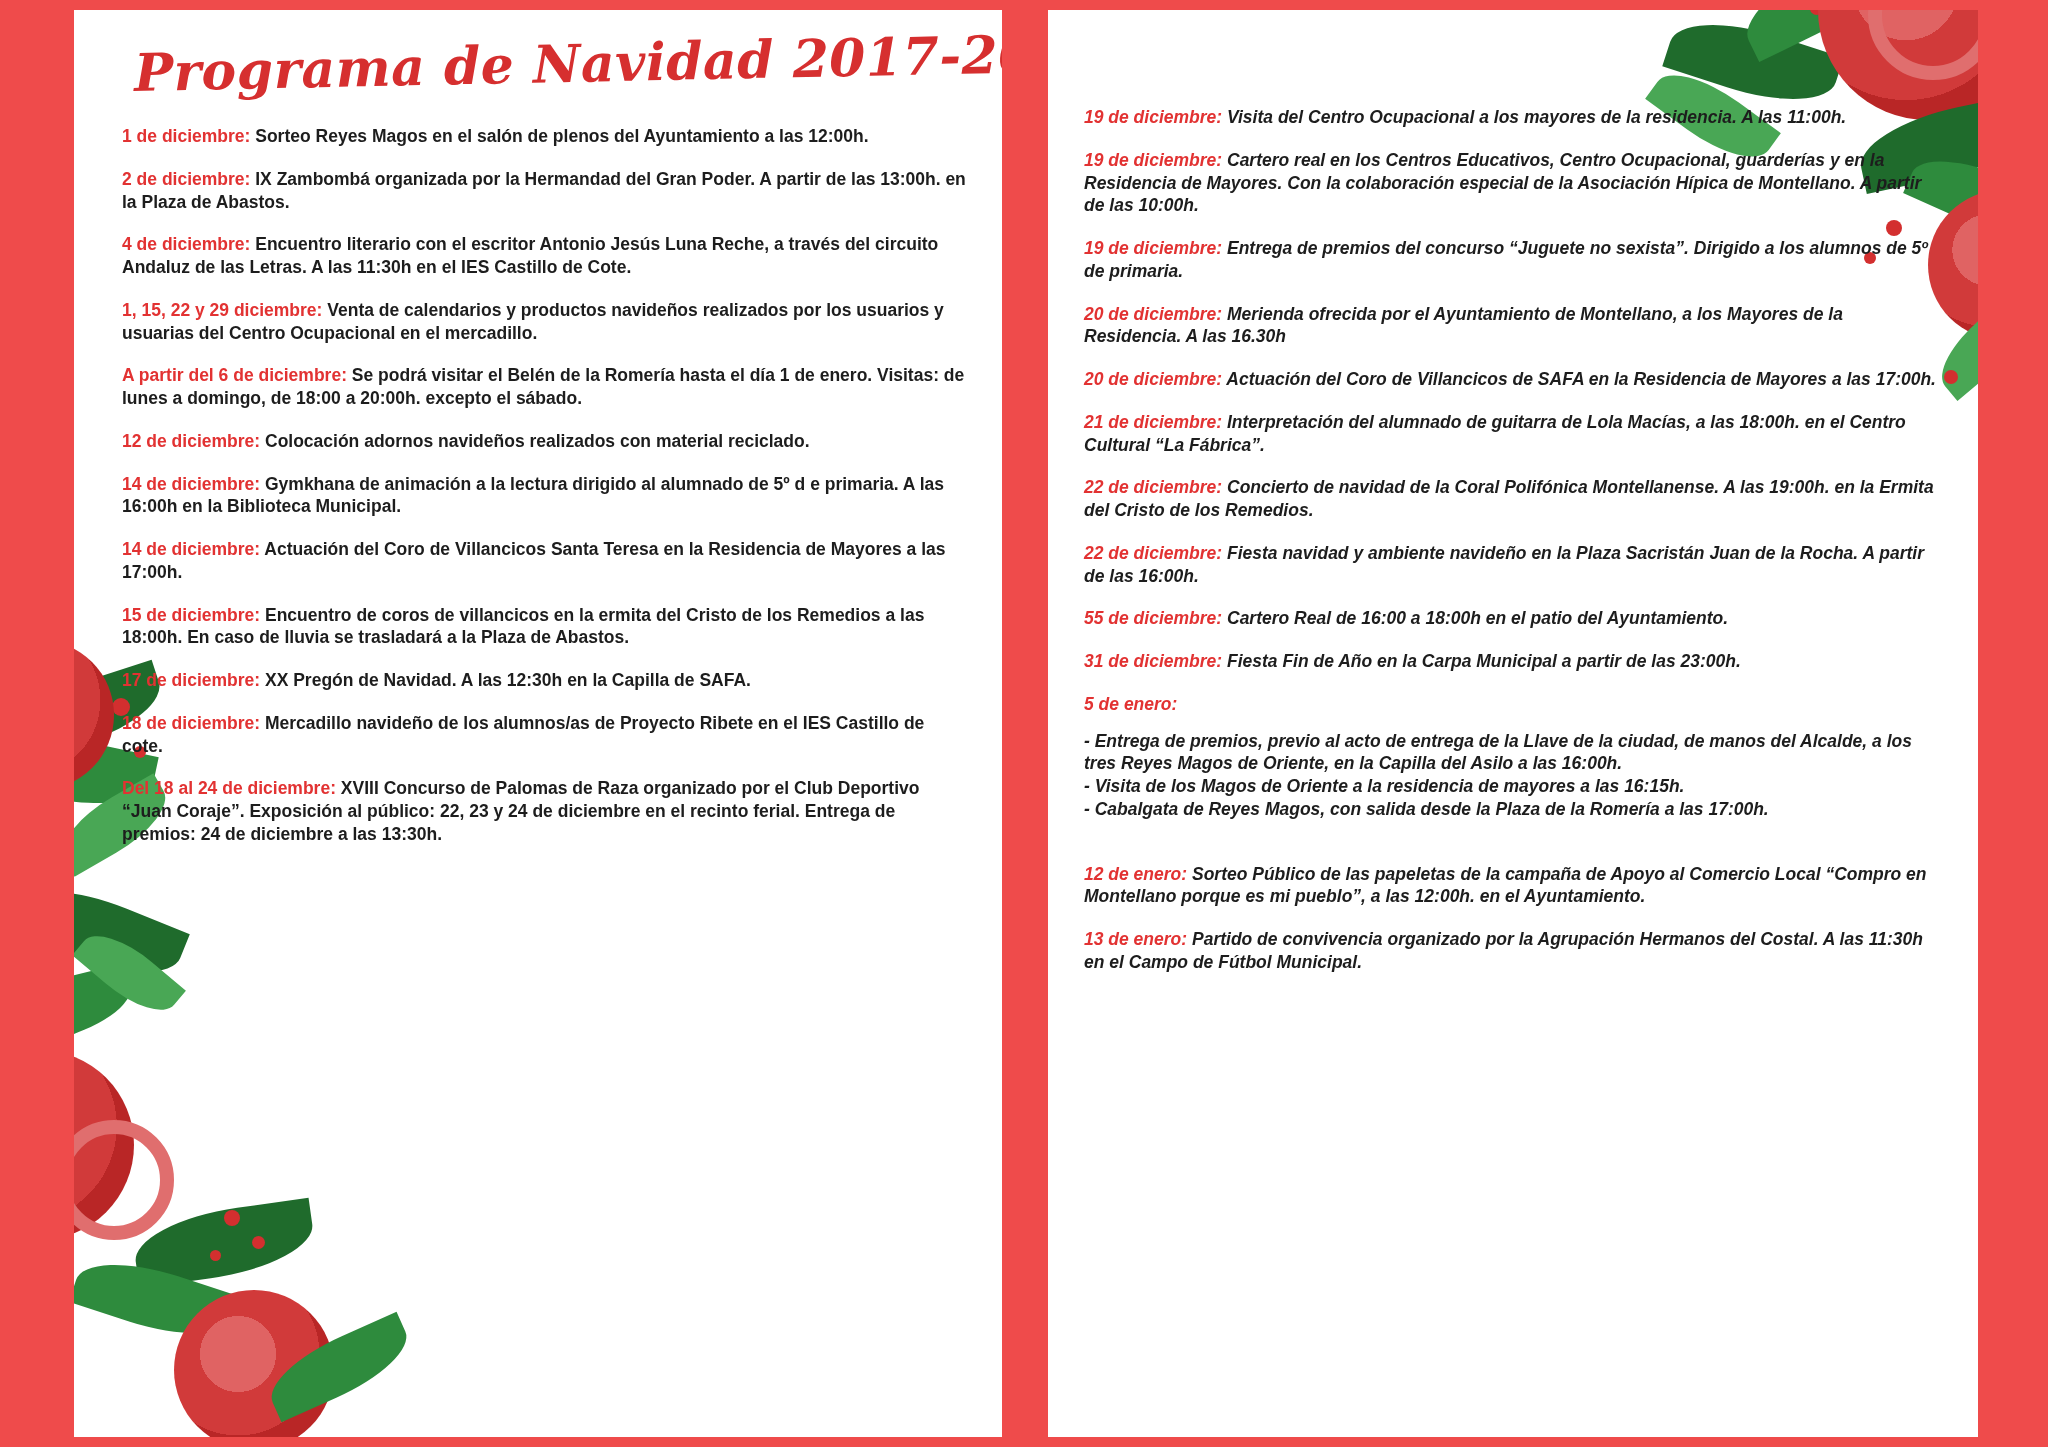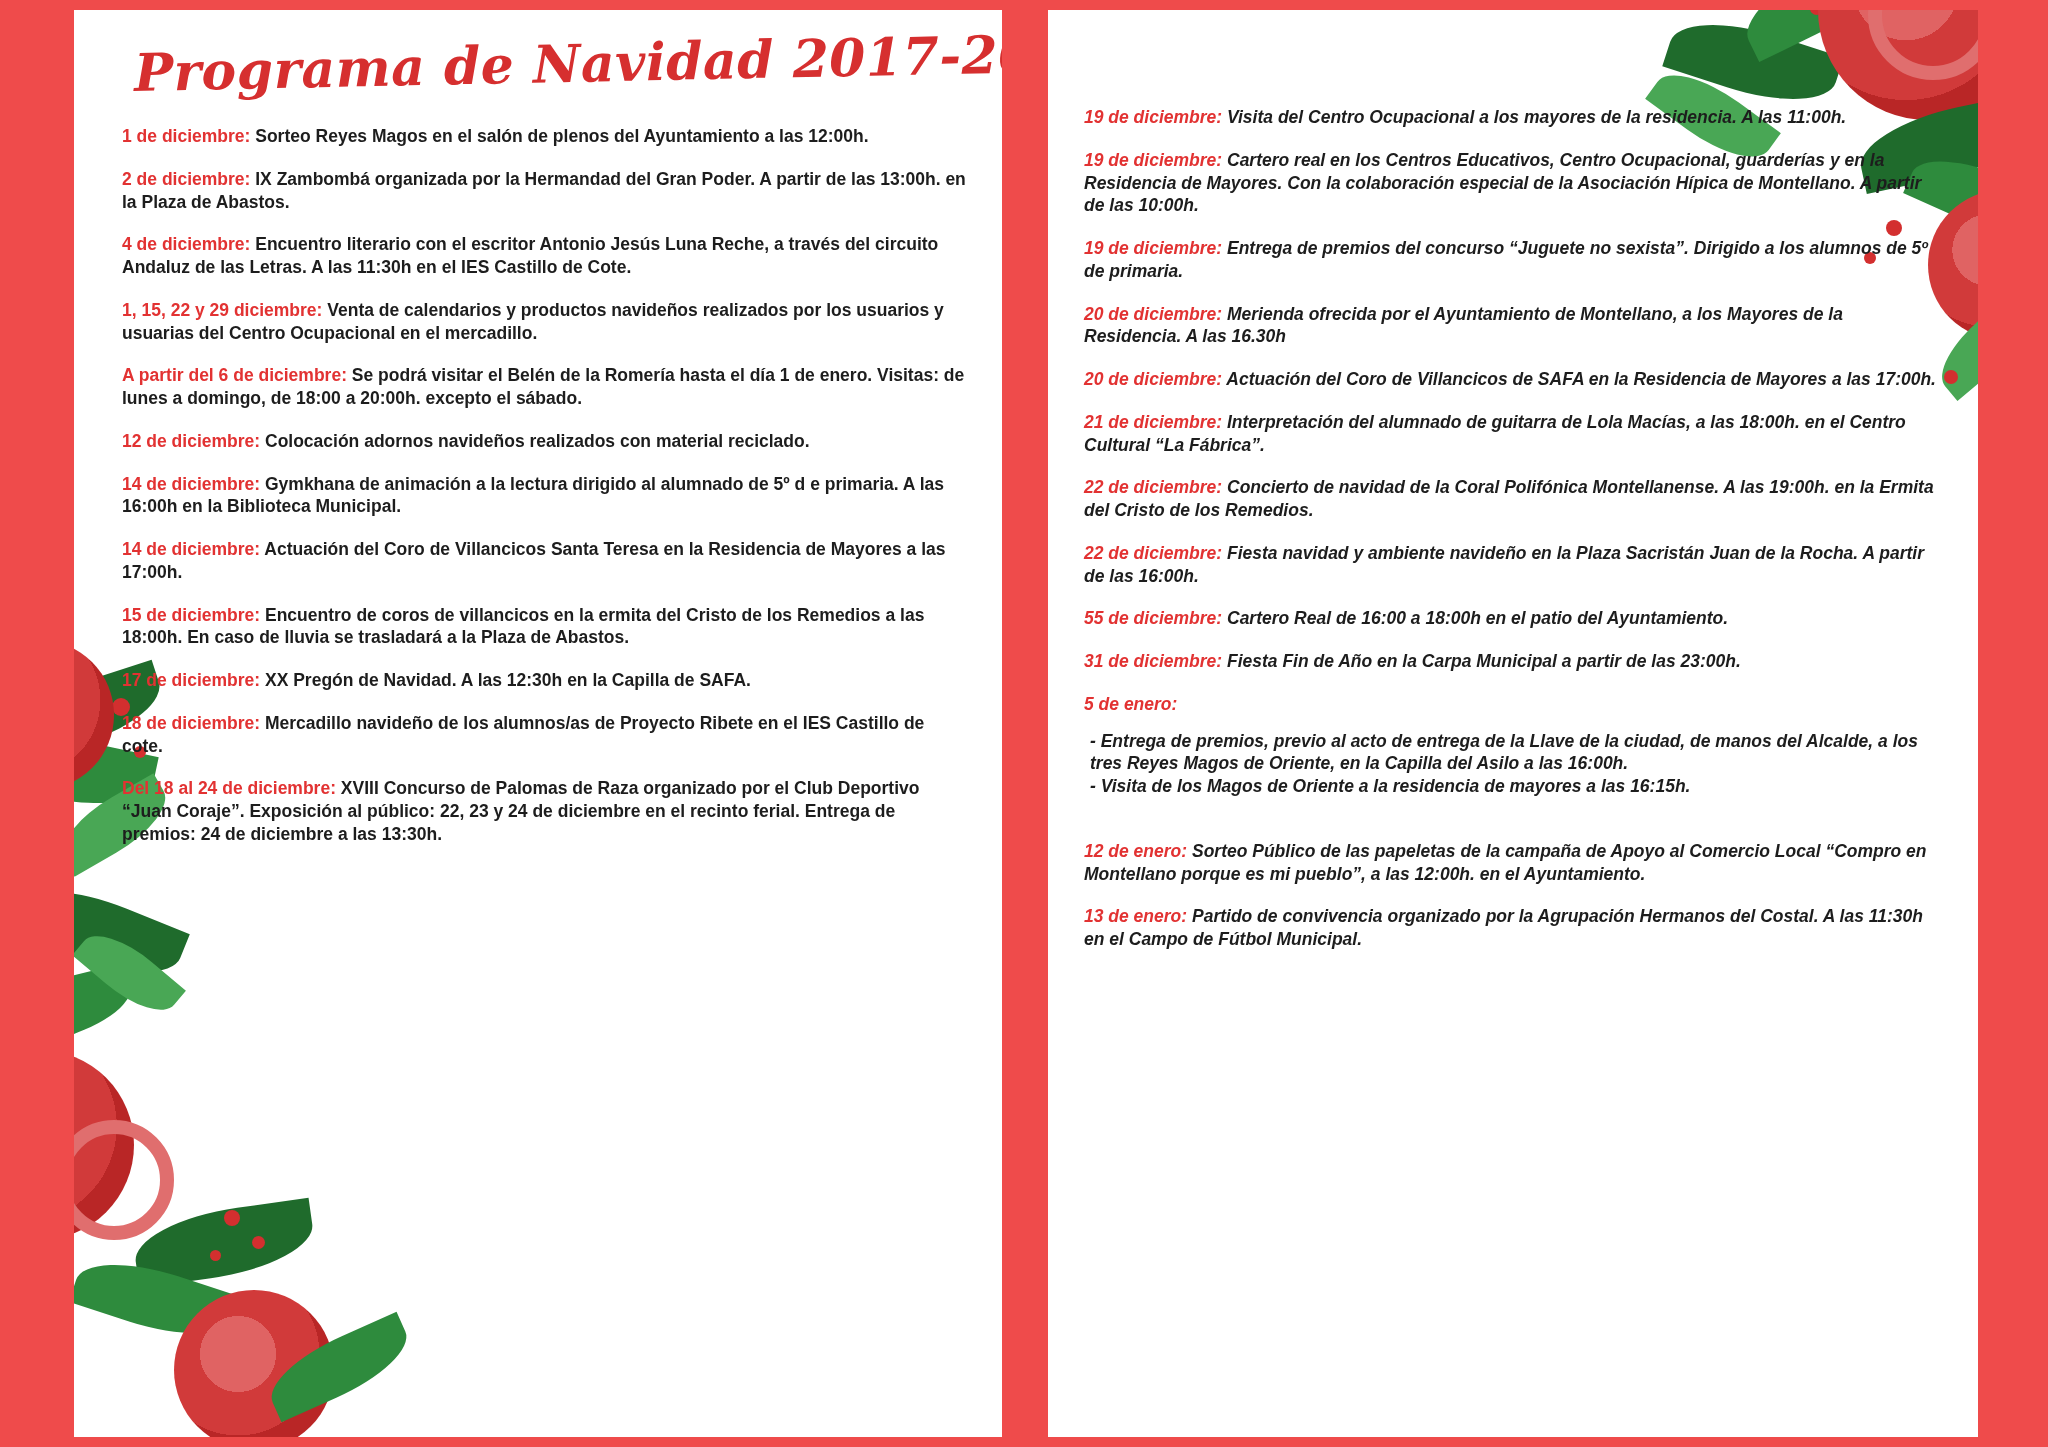--- a/index.html
+++ b/index.html
@@ -69,21 +69,21 @@
     color: #1d1d1d;
     font-weight: bold;
     text-align: left;
   }
   .event .date {
     color: #e23232;
     font-weight: bold;
   }
   .event .body { color: #1d1d1d; }
   .sublist {
-    margin: 14px 0 0 6px;
+    margin: 14px 0 0 0;
     font-size: 17.5px;
     line-height: 1.30;
     font-weight: bold;
     color: #1d1d1d;
   }
   .sublist .line { display: block; }
   .event.block-date .date { display: block; margin-bottom: 4px; }
 
   
   .deco { position: absolute; pointer-events: none; }
@@ -187,20 +187,21 @@
         <div class="event"><span class="date">22 de diciembre:</span><span class="body"> Concierto de navidad de la Coral Polifónica Montellanense. A las 19:00h. en la Ermita del Cristo de los Remedios.</span></div>
         <div class="event"><span class="date">22 de diciembre:</span><span class="body"> Fiesta navidad y ambiente navideño en la Plaza Sacristán Juan de la Rocha. A partir de las 16:00h.</span></div>
         <div class="event"><span class="date">55 de diciembre:</span><span class="body"> Cartero Real de 16:00 a 18:00h en el patio del Ayuntamiento.</span></div>
         <div class="event"><span class="date">31 de diciembre:</span><span class="body"> Fiesta Fin de Año en la Carpa Municipal a partir de las 23:00h.</span></div>
 
         <div class="event block-date">
           <span class="date">5 de enero:</span>
           <div class="sublist">
             <span class="line">- Entrega de premios, previo al acto de entrega de la Llave de la ciudad, de manos del Alcalde, a los tres Reyes Magos de Oriente, en la Capilla del Asilo a las 16:00h.</span>
             <span class="line">- Visita de los Magos de Oriente a la residencia de mayores a las 16:15h.</span>
+            <span class="line">- Cabalgata de Reyes Magos, con salida desde la Plaza de la Romería a las 17:00h.</span>
           </div>
         </div>
 
         <div class="event" style="margin-top:42px;"><span class="date">12 de enero:</span><span class="body"> Sorteo Público de las papeletas de la campaña de Apoyo al Comercio Local “Compro en Montellano porque es mi pueblo”, a las 12:00h. en el Ayuntamiento.</span></div>
         <div class="event"><span class="date">13 de enero:</span><span class="body"> Partido de convivencia organizado por la Agrupación Hermanos del Costal. A las 11:30h en el Campo de Fútbol Municipal.</span></div>
       </div>
     </div>
   </div>
 
 </div>

